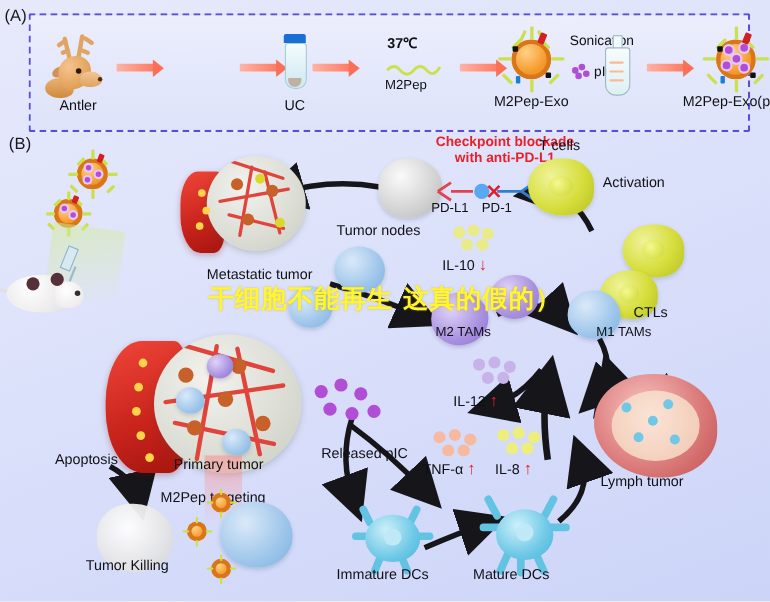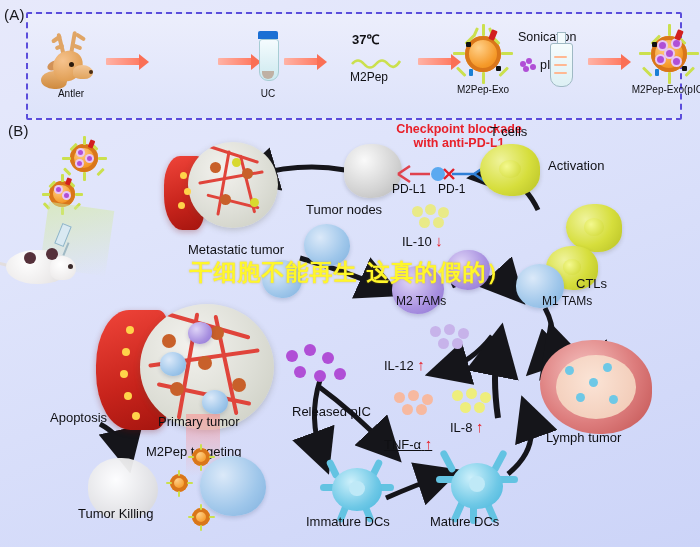--- a/index.html
+++ b/index.html
@@ -17,21 +17,21 @@
     background:linear-gradient(180deg,#eceefc 0%,#e3e7fb 60%,#dde3fa 100%);
   }
   .panel-letter{
     position:absolute;font-size:15px;color:#18181c;font-weight:400;letter-spacing:.2px;
   }
   #letA{left:4px;top:6px;}
   #letB{left:8px;top:122px;}
 
   .stepwrap{position:absolute;text-align:center;}
   .steplabel{
-    font-size:10px;color:#101014;white-space:nowrap;font-weight:400;
+    font-size:13px;color:#101014;white-space:nowrap;font-weight:400;
   }
   .artbox{position:relative;height:58px;display:flex;align-items:center;justify-content:center;}
 
   
   .parrow{
     position:absolute;height:7px;background:linear-gradient(90deg,#ffb3a6,#ff7b63);
     border-radius:1px;
   }
   .parrow:after{
     content:"";position:absolute;right:-9px;top:-4px;
@@ -512,33 +512,33 @@
     </div>
     <div class="blabel" style="left:292px;top:286px;">Released pIC</div>
 
     <div style="position:absolute;left:430px;top:206px;width:42px;height:26px;">
       <div class="dot" style="left:0;top:2px;width:11px;height:11px;background:#c7b3ea;"></div>
       <div class="dot" style="left:14px;top:0;width:11px;height:11px;background:#c7b3ea;"></div>
       <div class="dot" style="left:28px;top:4px;width:11px;height:11px;background:#c7b3ea;"></div>
       <div class="dot" style="left:8px;top:14px;width:11px;height:11px;background:#c7b3ea;"></div>
       <div class="dot" style="left:22px;top:14px;width:11px;height:11px;background:#c7b3ea;"></div>
     </div>
-    <div class="blabel" style="left:384px;top:238px;">
+    <div class="blabel" style="left:412px;top:238px;">
       <span>IL-12</span>
       <span style="color:#e8202a;font-weight:700;font-size:15px;">↑</span>
     </div>
 
     <div style="position:absolute;left:394px;top:272px;width:42px;height:26px;">
       <div class="dot" style="left:0;top:2px;width:11px;height:11px;background:#f7b9a0;"></div>
       <div class="dot" style="left:14px;top:0;width:11px;height:11px;background:#f7b9a0;"></div>
       <div class="dot" style="left:28px;top:4px;width:11px;height:11px;background:#f7b9a0;"></div>
       <div class="dot" style="left:8px;top:14px;width:11px;height:11px;background:#f7b9a0;"></div>
       <div class="dot" style="left:22px;top:14px;width:11px;height:11px;background:#f7b9a0;"></div>
     </div>
-    <div class="blabel" style="left:384px;top:317px;text-decoration:underline;">
+    <div class="blabel" style="left:384px;top:300px;">
       <span>TNF-α</span>
       <span style="color:#e8202a;font-weight:700;font-size:15px;">↑</span>
     </div>
 
     <div style="position:absolute;left:452px;top:270px;width:42px;height:26px;">
       <div class="dot" style="left:0;top:2px;width:11px;height:11px;background:#eeee7c;"></div>
       <div class="dot" style="left:14px;top:0;width:11px;height:11px;background:#eeee7c;"></div>
       <div class="dot" style="left:28px;top:4px;width:11px;height:11px;background:#eeee7c;"></div>
       <div class="dot" style="left:8px;top:14px;width:11px;height:11px;background:#eeee7c;"></div>
       <div class="dot" style="left:22px;top:14px;width:11px;height:11px;background:#eeee7c;"></div>

